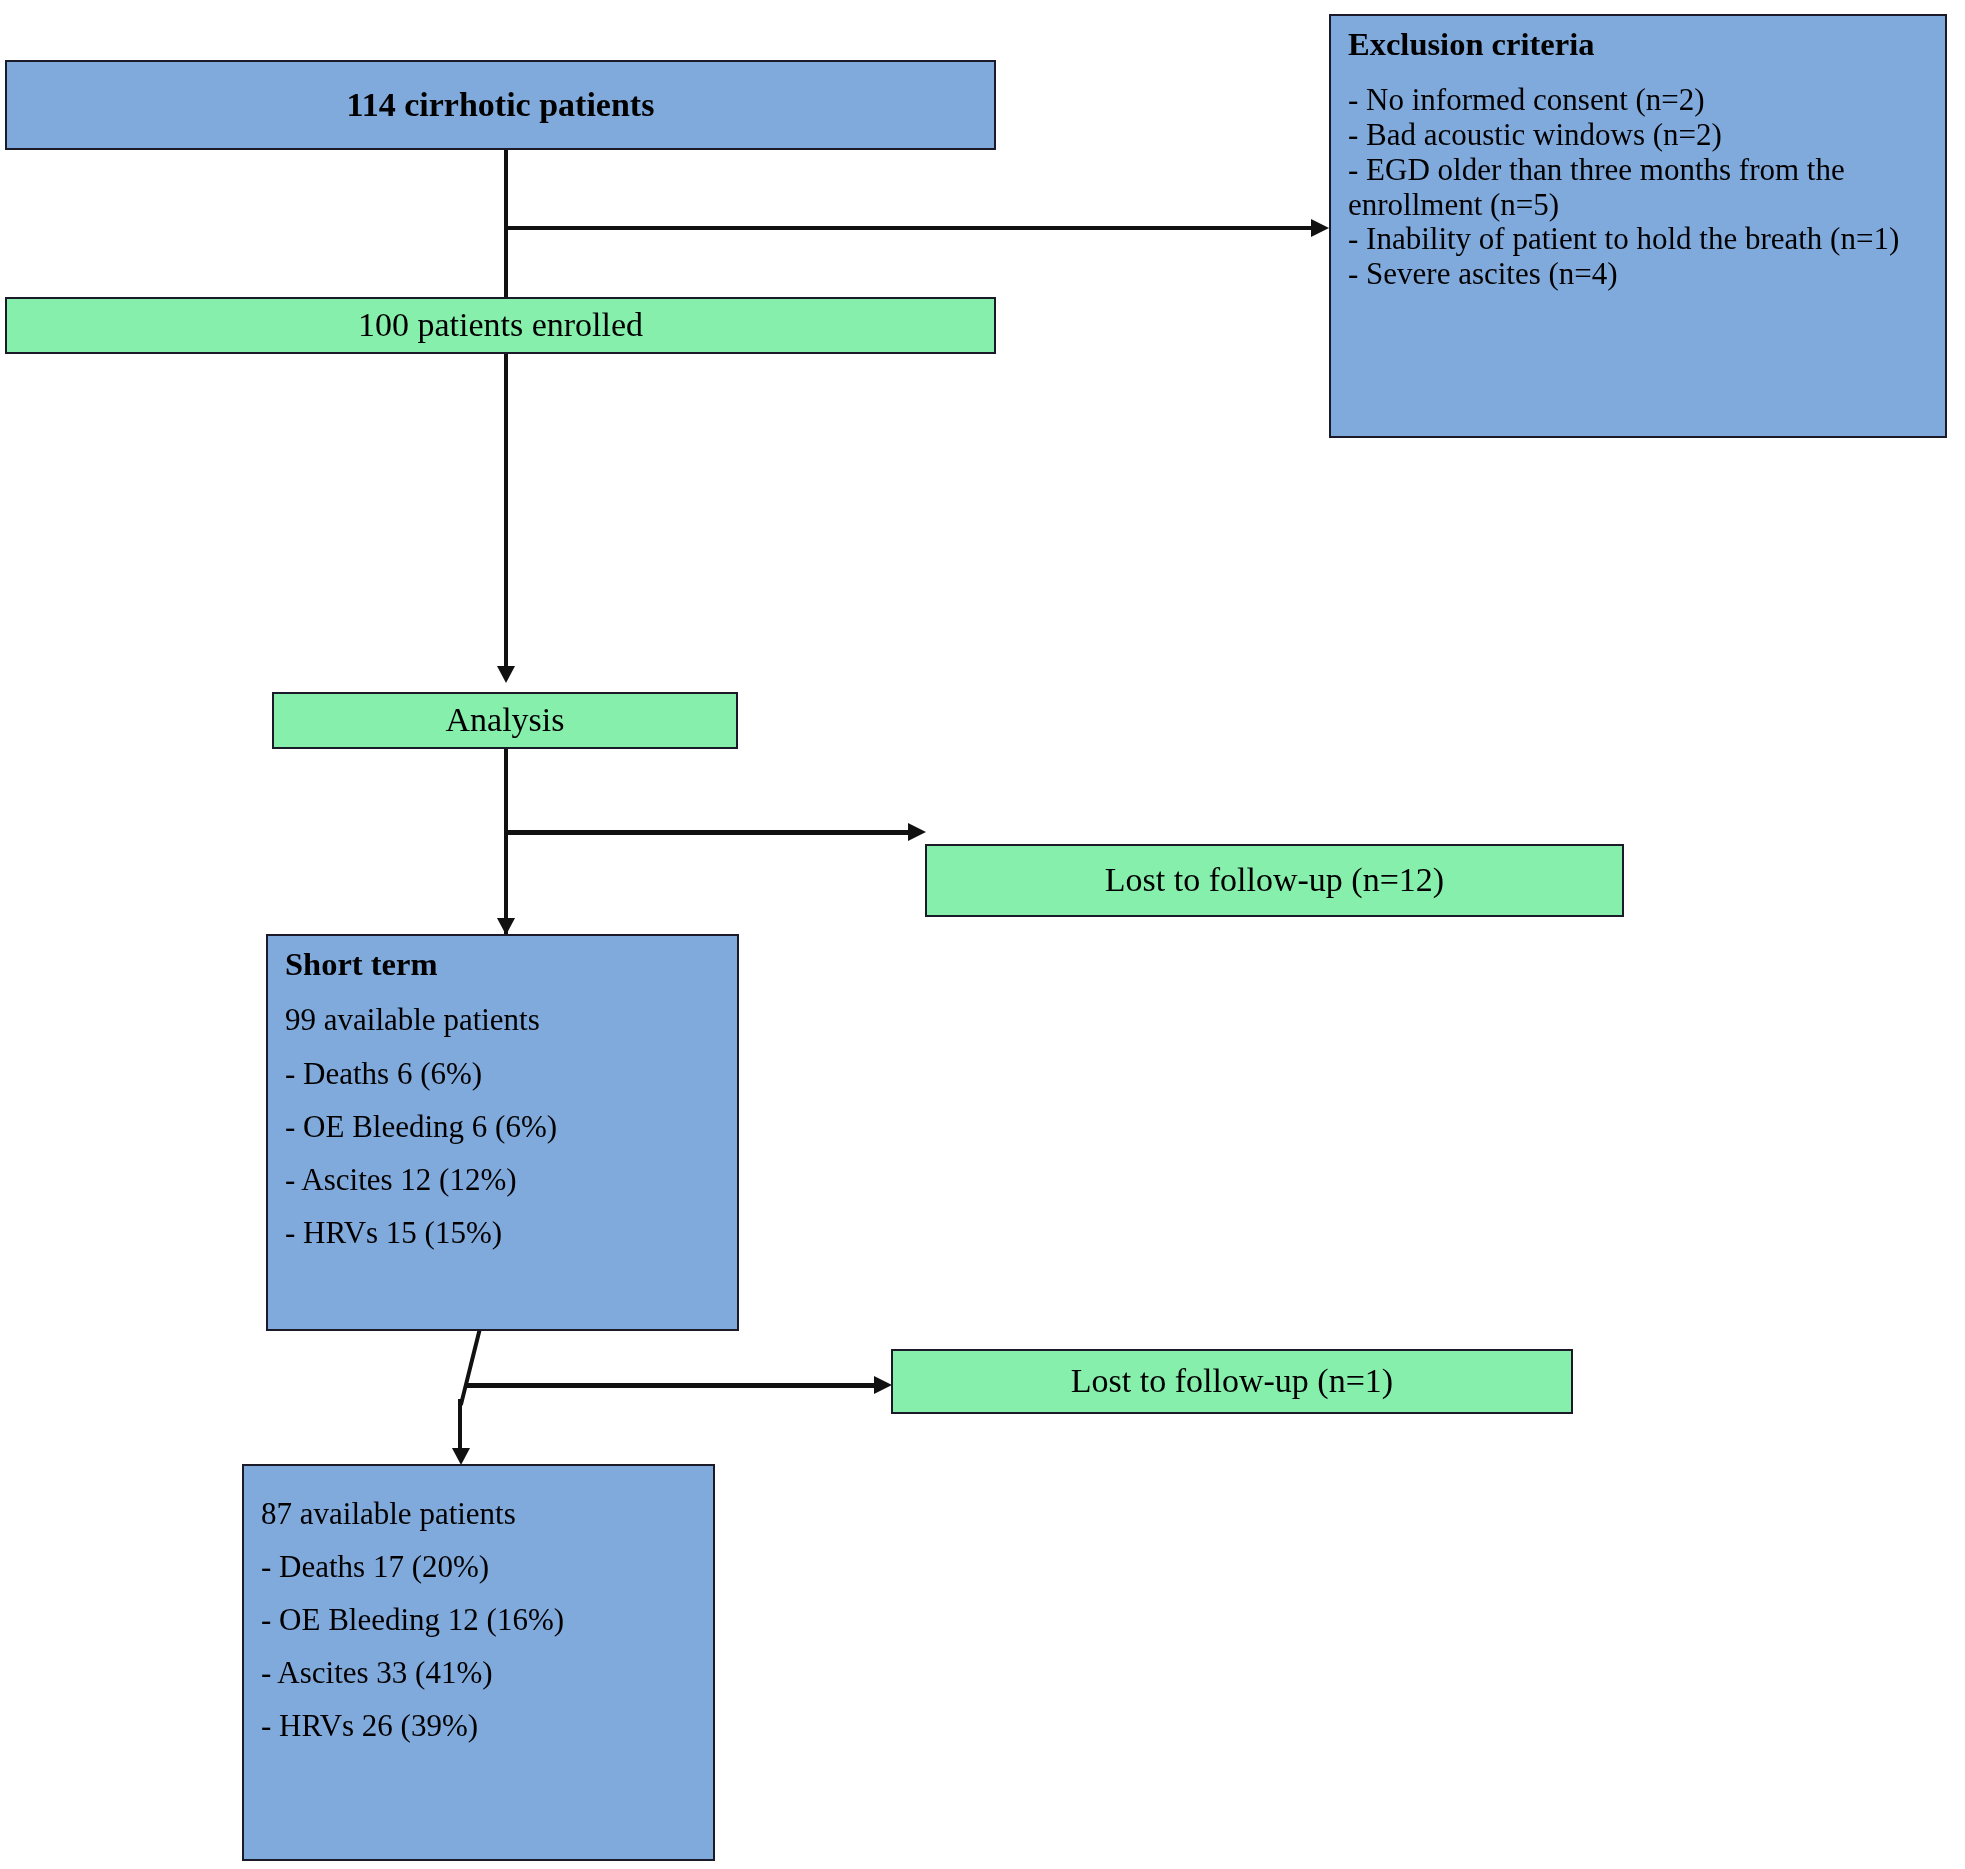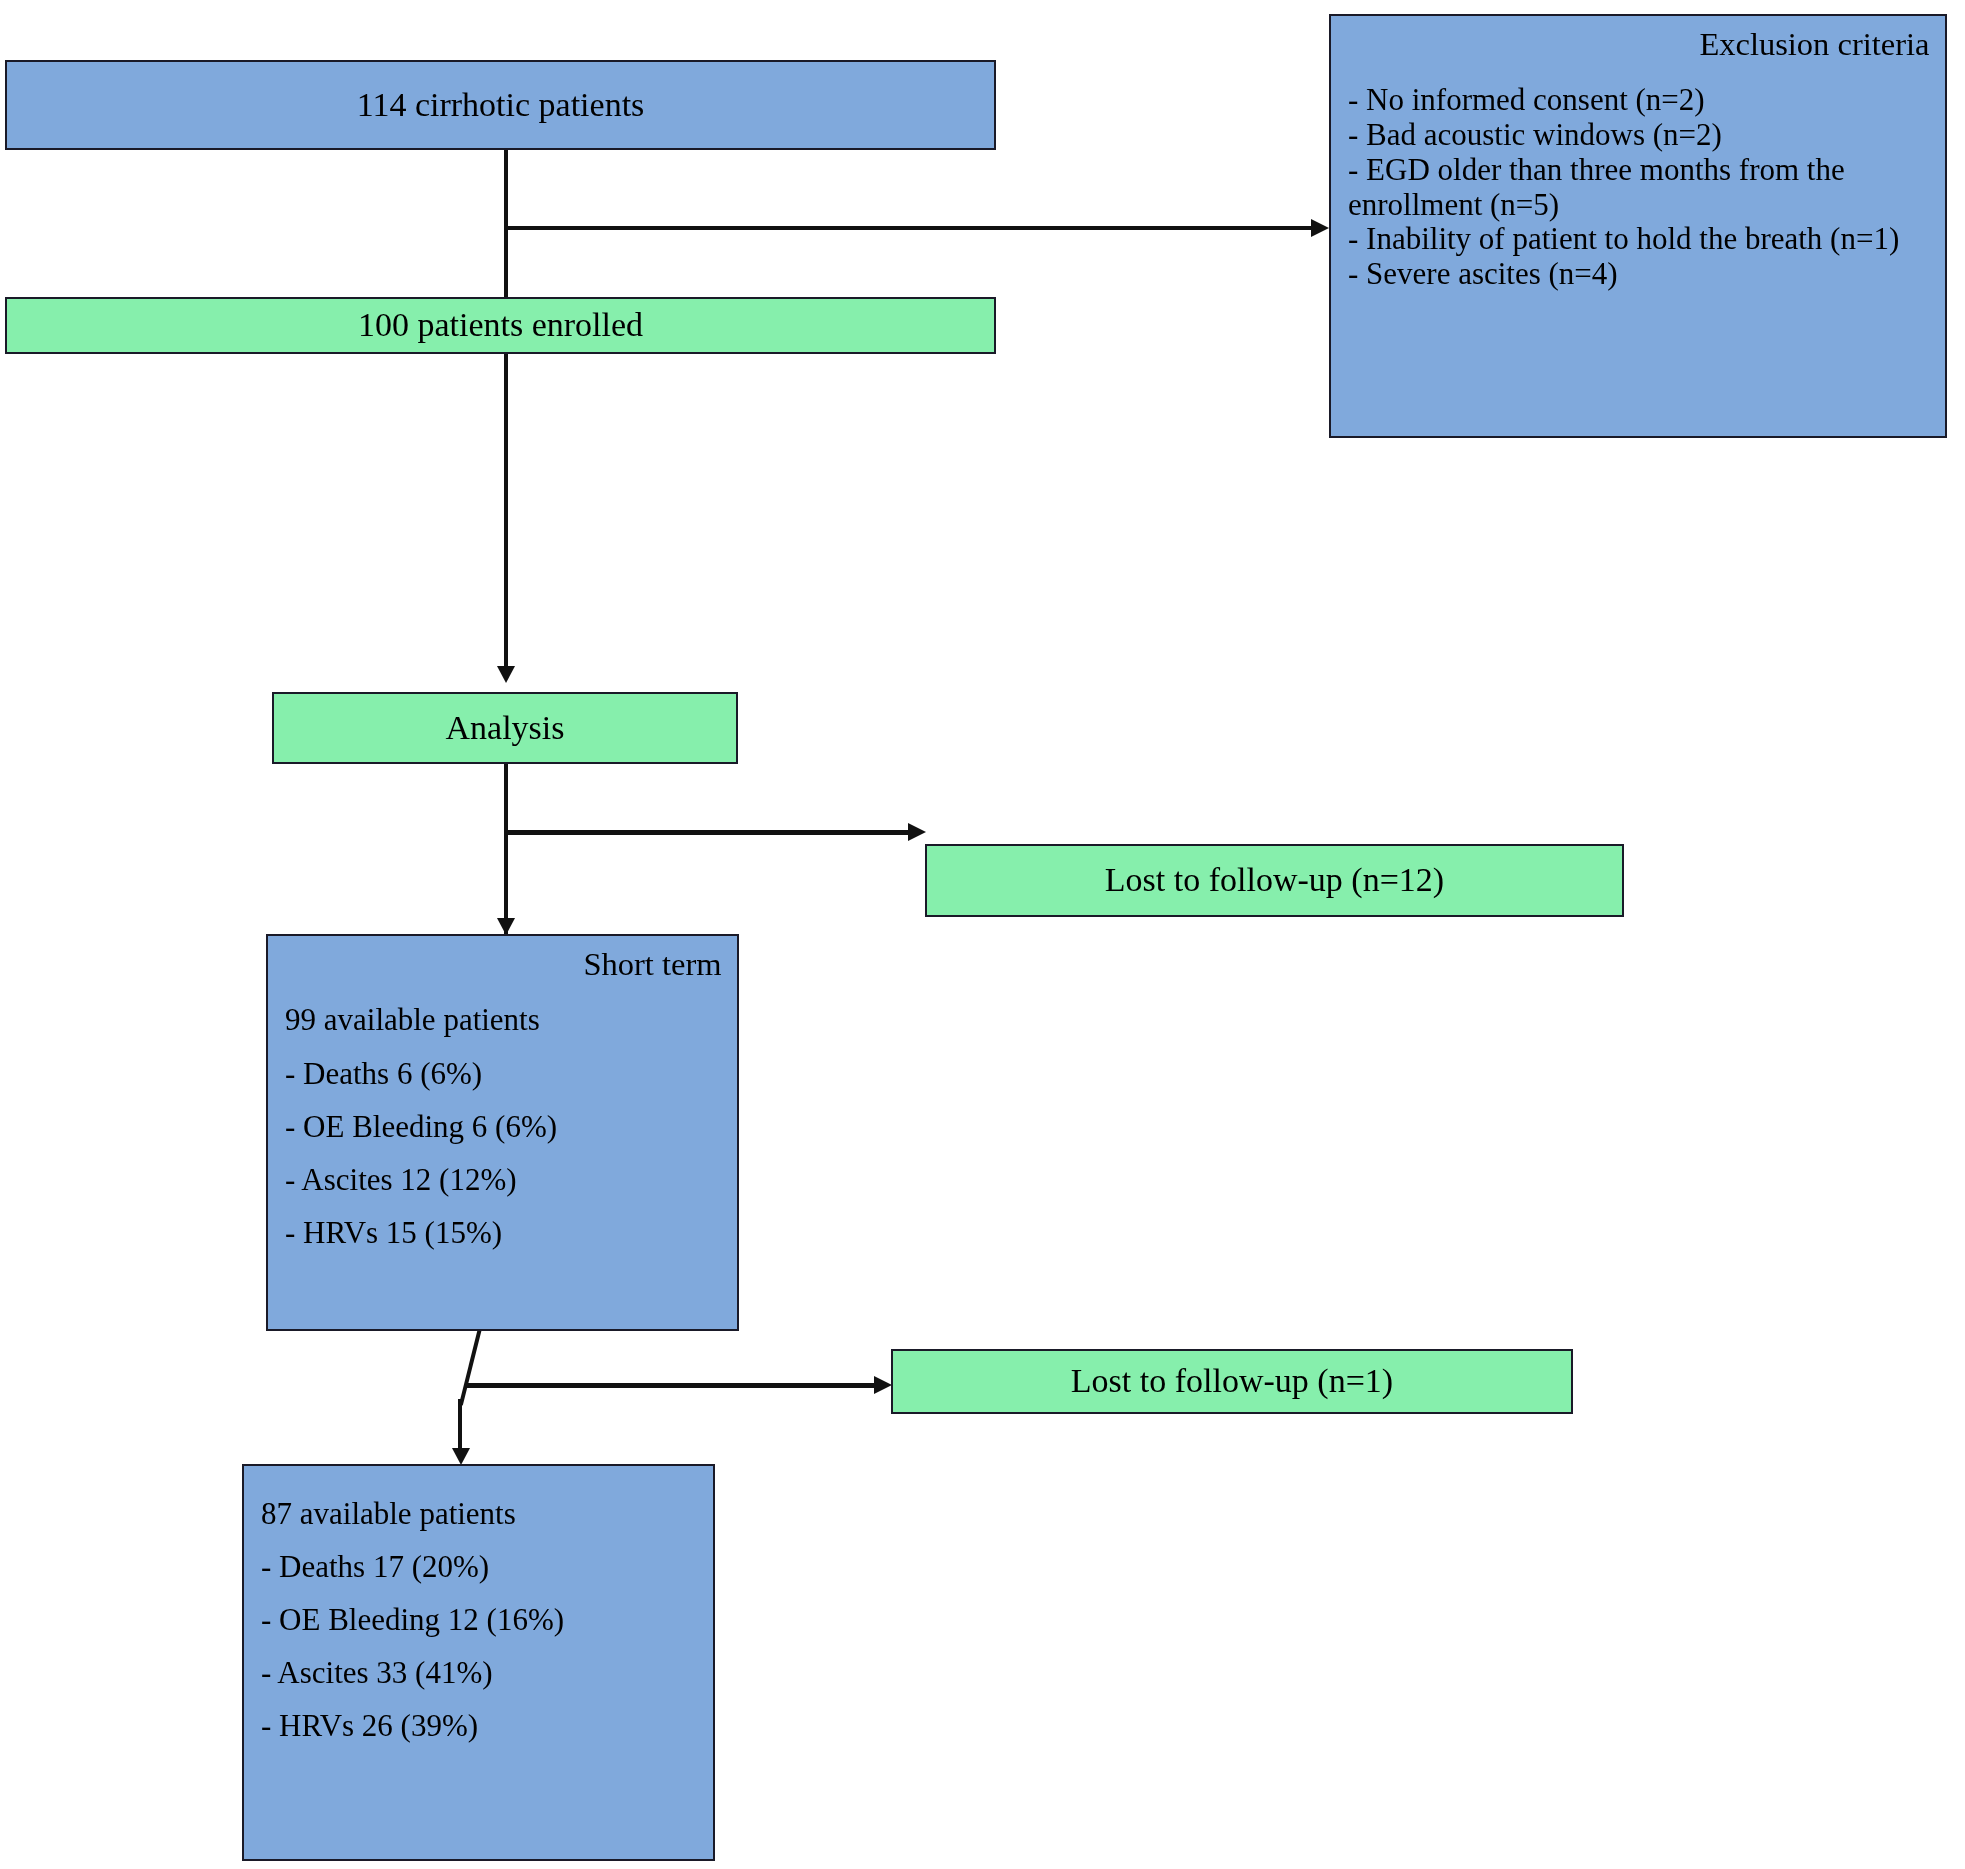--- a/index.html
+++ b/index.html
@@ -28,22 +28,22 @@
     display: flex;
     align-items: center;
     justify-content: center;
     text-align: center;
   }
   .box-list {
     padding: 10px 15.5px 10px 17px;
   }
 
   .title {
-    font-weight: normal;
-    text-align: right;
+    font-weight: bold;
+    text-align: left;
     display: block;
   }
   .line {
     display: block;
     text-align: left;
   }
 
   
   .fs-44 { font-size: 31px; line-height: 1.12; font-family: Liberation Serif, serif; }
   .fs-46 { font-size: 32.5px; line-height: 1.12; }
@@ -124,21 +124,21 @@
     <span class="line fs-44 gap">- Bad acoustic windows (n=2)</span>
     <span class="line fs-44 gap">- EGD older than three months from the enrollment (n=5)</span>
     <span class="line fs-44 gap">- Inability of patient to hold the breath (n=1)</span>
     <span class="line fs-44 gap">- Severe ascites (n=4)</span>
   </div>
 
   <div class="box fill-white box-center" style="left:5px; top:297px; width:991px; height:57px;">
     <span class="fs-48">100 patients enrolled</span>
   </div>
 
-  <div class="box fill-white box-center" style="left:272px; top:692px; width:466px; height:72px;">
+  <div class="box fill-white box-center" style="left:272px; top:692px; width:466px; height:57px;">
     <span class="fs-48">Analysis</span>
   </div>
 
   <div class="box fill-white box-center" style="left:925px; top:844px; width:699px; height:73px;">
     <span class="fs-48">Lost to follow-up (n=12)</span>
   </div>
 
   <div class="box fill-blue box-list" style="left:266px; top:934px; width:473px; height:397px;">
     <span class="title fs-46">Short term</span>
     <span class="line fs-44 gap-top">99 available patients</span>

